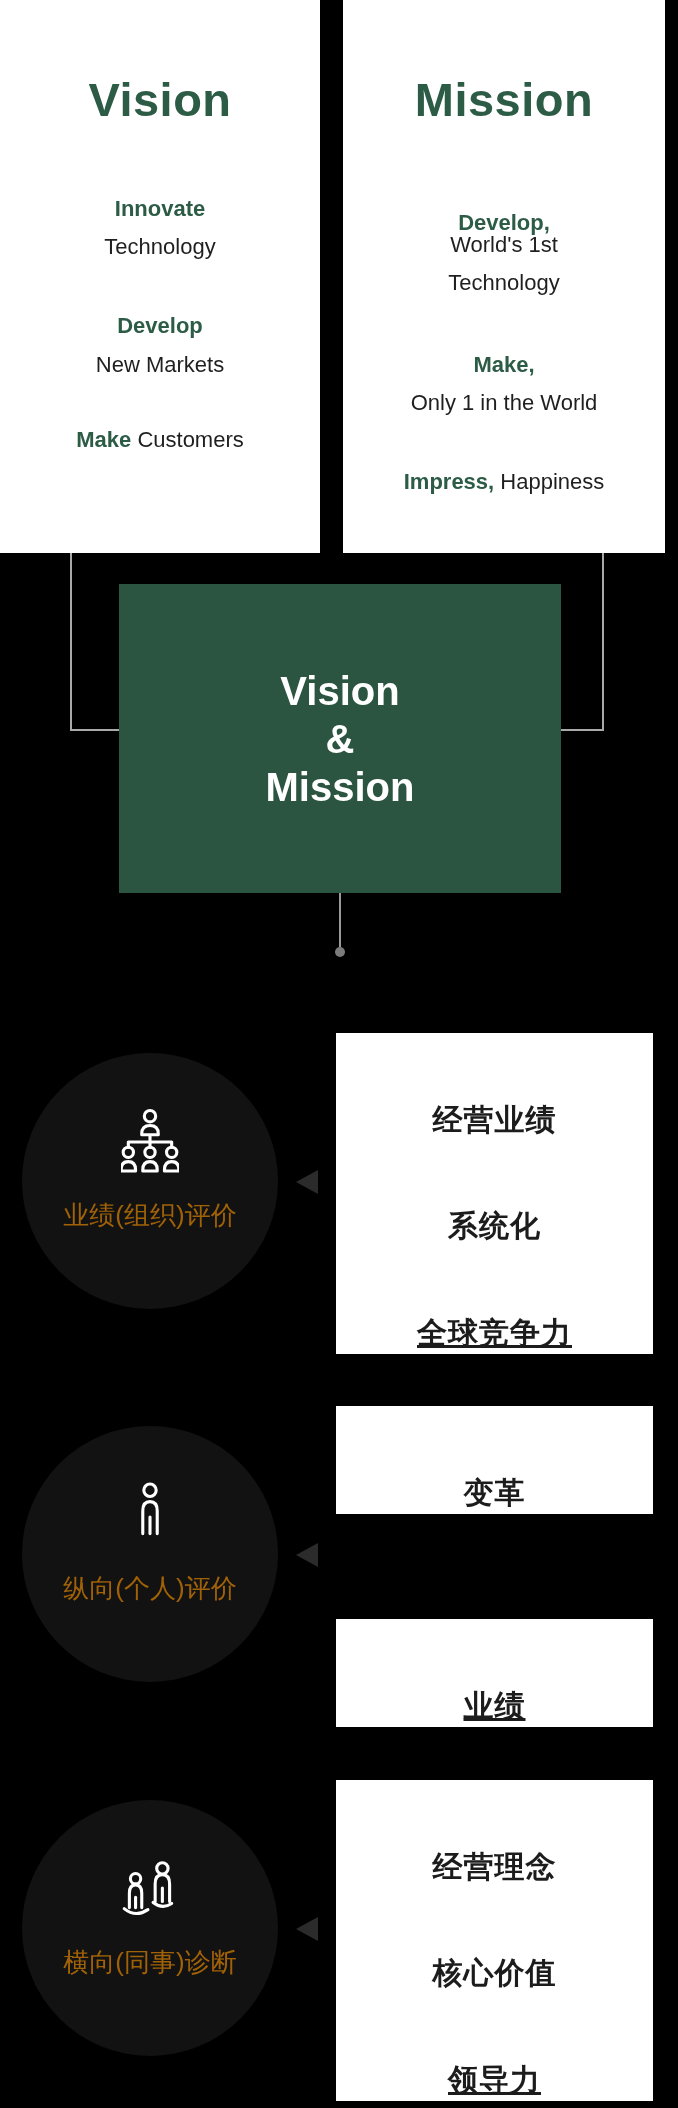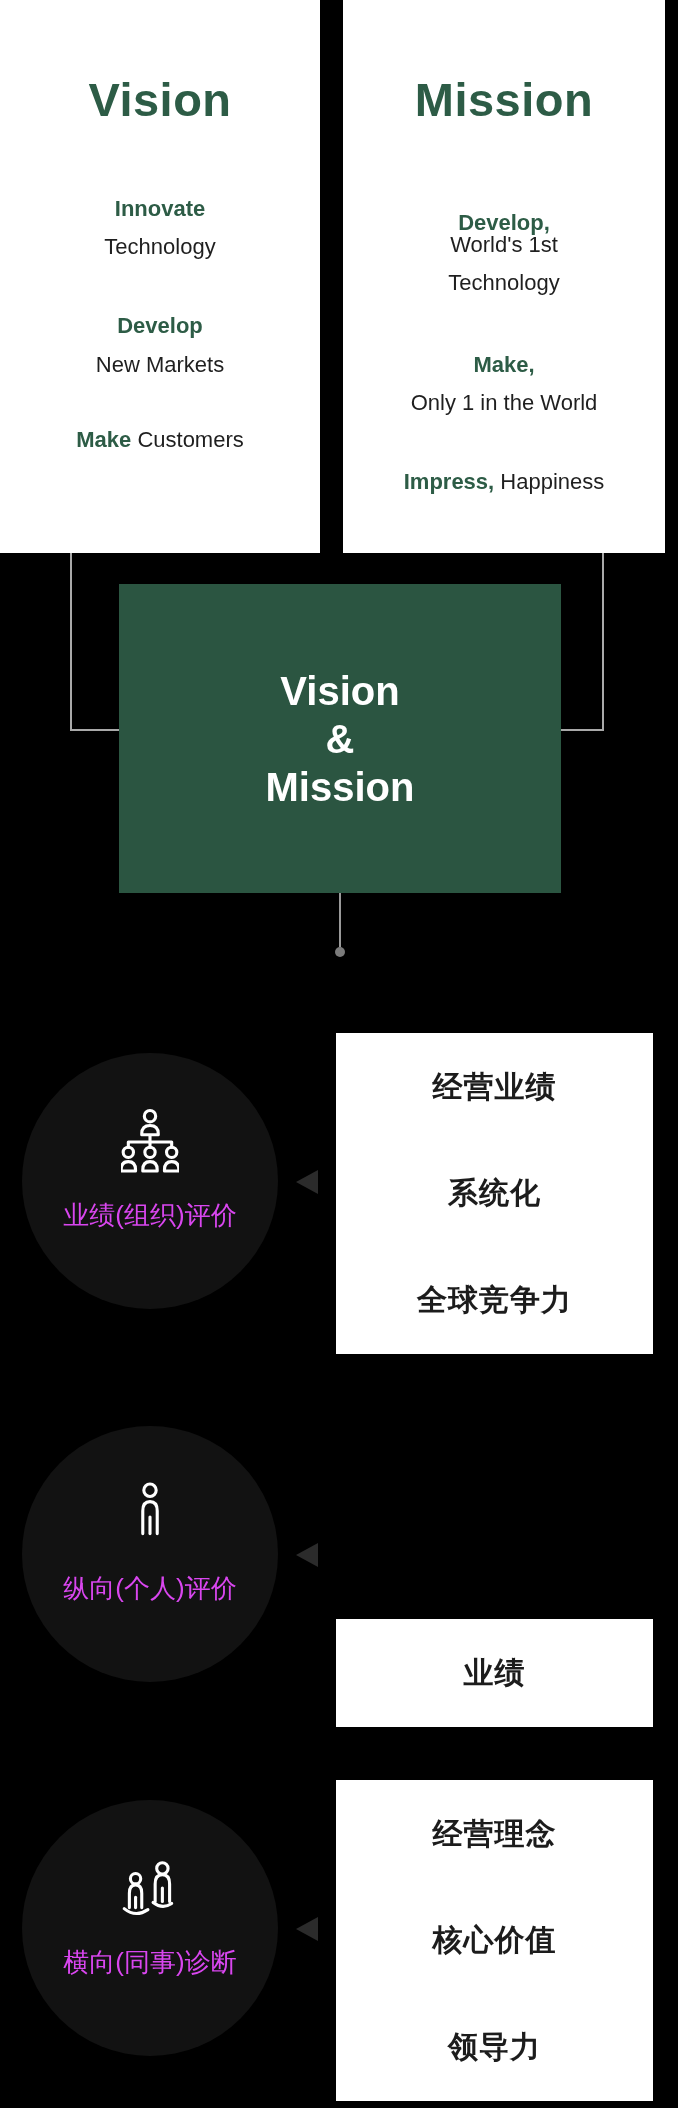--- a/index.html
+++ b/index.html
@@ -25,30 +25,30 @@
   #drop-line{position:absolute;left:339px;top:893px;width:2px;height:54px;background:#9a9a9a;}
   #drop-dot{position:absolute;left:335px;top:947px;width:10px;height:10px;border-radius:50%;background:#7b7b7b;}
 
   .group{position:absolute;left:0;width:678px;height:300px;}
   .g1{top:1033px;} .g2{top:1406px;} .g3{top:1780px;}
 
   .circle{position:absolute;left:22px;top:20px;width:256px;height:256px;border-radius:50%;background:#121212;}
   .circle .icon-wrap{position:absolute;left:0;top:55px;width:256px;height:66px;
     display:flex;align-items:center;justify-content:center;}
   .circle .label{position:absolute;left:-10px;top:145px;width:276px;text-align:center;
-    color:#d946ef;font-size:26px;line-height:34px;font-weight:500;}
+    color:#a16207;font-size:26px;line-height:34px;font-weight:500;}
 
   .arrow{position:absolute;left:296px;top:137px;width:0;height:0;
     border-top:12px solid transparent;border-bottom:12px solid transparent;
     border-right:22px solid #2b2b2b;}
 
   .gbox{position:absolute;left:336px;width:317px;height:108px;background:#fff;
-    display:flex;align-items:center;justify-content:center;
+    display:flex;align-items:flex-end;justify-content:center;
     font-size:30px;font-weight:600;color:#1c1c1c;letter-spacing:1px;}
-  .gbox.b1{top:0;} .gbox.b2{top:106px;} .gbox.b3{top:213px;}
+  .gbox.b1{top:0;} .gbox.b2{top:106px;} .gbox.b3{top:213px;text-decoration:underline;}
 
   svg.glyph{stroke:#fff;fill:none;stroke-width:3;stroke-linecap:round;stroke-linejoin:round;}
 </style>
 </head>
 <body>
 
 <div id="canvas">
 
   <div class="card" id="vision-card">
     <div class="card-title">Vision</div>
@@ -117,20 +117,23 @@
       <div class="icon-wrap">
         <svg class="glyph" width="32" height="64" viewBox="0 0 30 62">
           <circle cx="15" cy="8" r="6"></circle>
           <path d="M8 50 V28 q0-9 7-9 q7 0 7 9 V50"></path>
           <path d="M15 34 V50"></path>
         </svg>
       </div>
       <div class="label">纵向(个人)评价</div>
     </div>
     <div class="arrow"></div>
+    <div class="gbox b1">
+        <span>变革</span>
+      </div>
     <div class="gbox b3">
         <span>业绩</span>
       </div>
   </div>
 
   <div class="group g3">
     <div class="circle">
       <div class="icon-wrap">
         <svg class="glyph" width="66" height="64" viewBox="0 0 64 62">
           <circle cx="18" cy="22" r="5"></circle>

